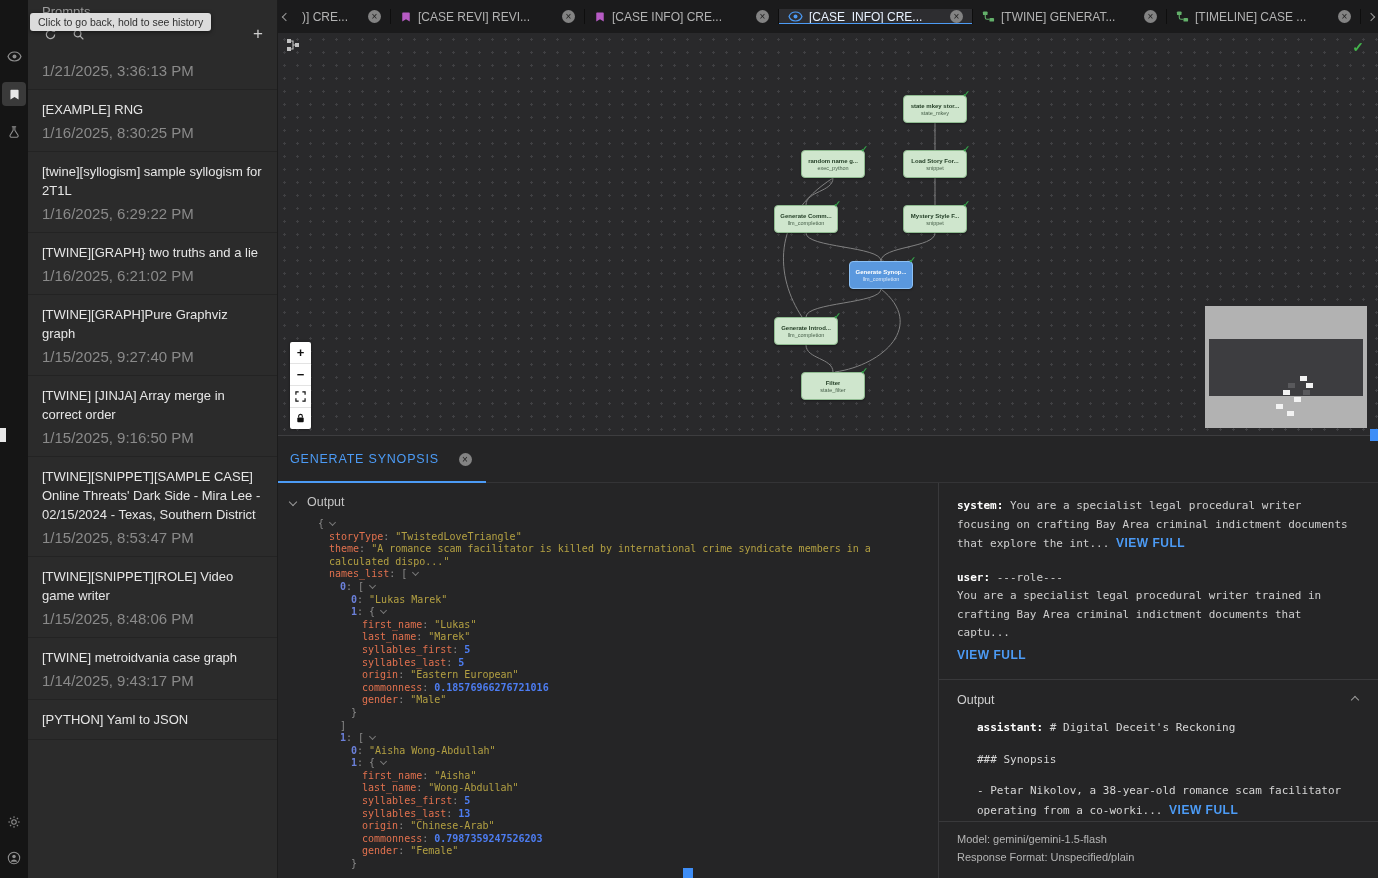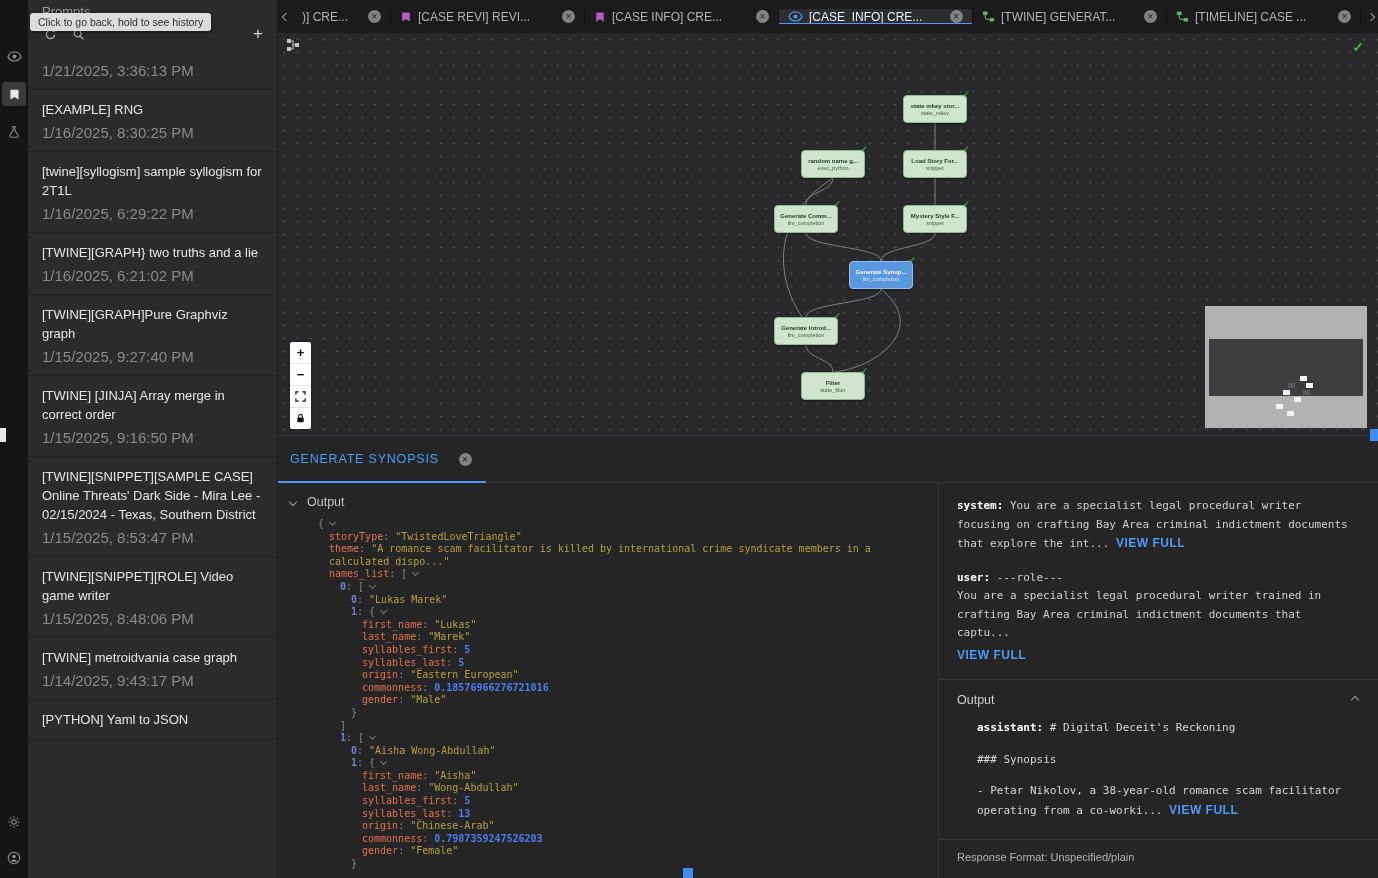--- a/index.html
+++ b/index.html
@@ -440,20 +440,21 @@
           <div class="output-header">
             <span>Output</span>
             <span class="cv cv-u" style="color:#9a9a9a"></span>
           </div>
           <div id="assistant-lines">
               <div class="out-line"><span class="role">assistant: </span><span># Digital Deceit's Reckoning</span></div>
               <div class="out-line"><span>### Synopsis</span></div>
               <div class="out-line"><span>- Petar Nikolov, a 38-year-old romance scam facilitator operating from a co-worki... </span><span class="view-full">VIEW FULL</span></div>
             </div>
           <div class="rp-footer">
+            <div>Model: gemini/gemini-1.5-flash</div>
             <div>Response Format: Unspecified/plain</div>
           </div>
         </div>
 
       </div>
     </div>
   </div>
 
   <div class="handle handle-left"></div>
   <div class="handle handle-right"></div>

